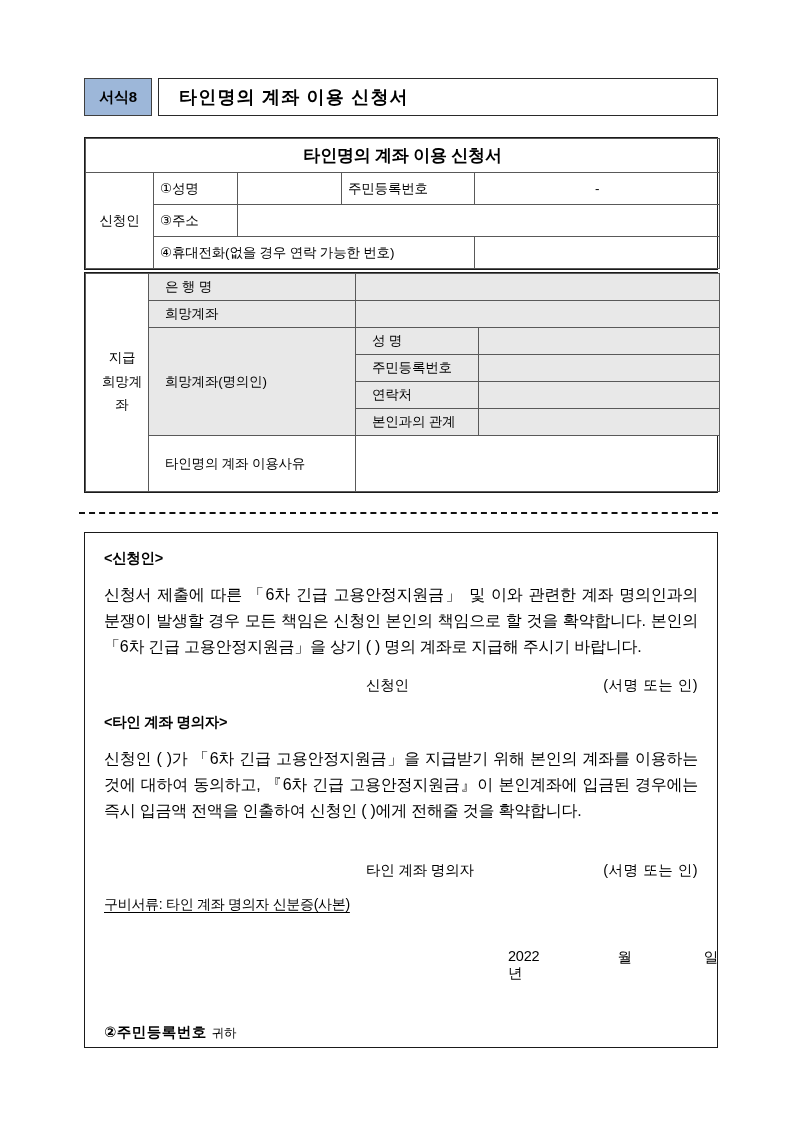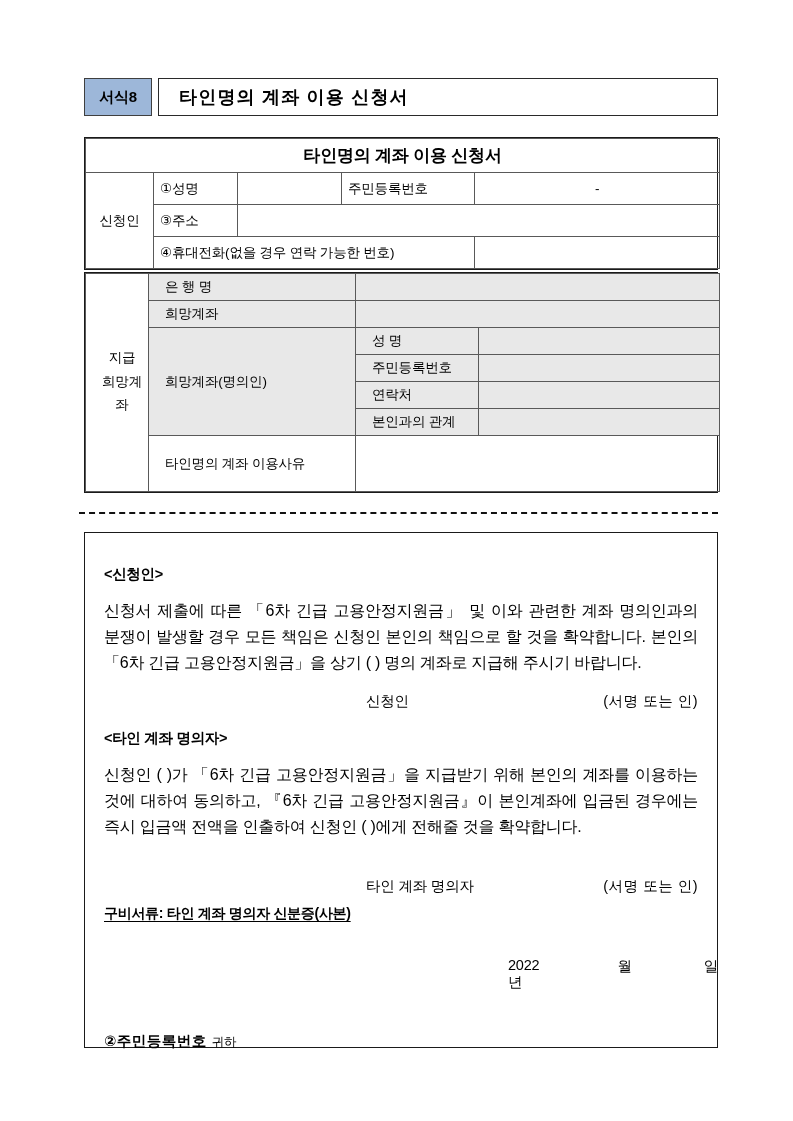--- a/index.html
+++ b/index.html
@@ -122,21 +122,21 @@
 
   
   .decl-box {
     position: absolute;
     left: 84px;
     top: 532px;
     width: 634px;
     height: 516px;
     border: 1.8px solid #1a1a1a;
     box-sizing: border-box;
-    padding: 32px 19px 0 19px;
+    padding: 16px 19px 0 19px;
   }
   .decl-head {
     font-size: 14.5px;
     font-weight: bold;
     letter-spacing: -0.3px;
     margin: 0 0 14px 0;
   }
   .decl-para {
     font-size: 16px;
     line-height: 1.62;
@@ -155,25 +155,25 @@
     margin-left: 262px;
   }
   .sign-line .mark {
     margin-left: auto;
     letter-spacing: 0.5px;
   }
   .gap-a { height: 18px; }
   .gap-b { height: 22px; }
   .docs-line {
     font-size: 14px;
-    font-weight: bold;
+    font-weight: normal;
     text-decoration: underline;
     text-underline-offset: 3px;
     letter-spacing: -0.3px;
-    margin-top: 9px;
+    margin-top: 16px;
     display: inline-block;
   }
   .date-line {
     font-size: 14.5px;
     margin-top: 34px;
     padding-left: 404px;
     letter-spacing: -0.2px;
     display: flex;
   }
   .date-line .m { margin-left: 78px; }

